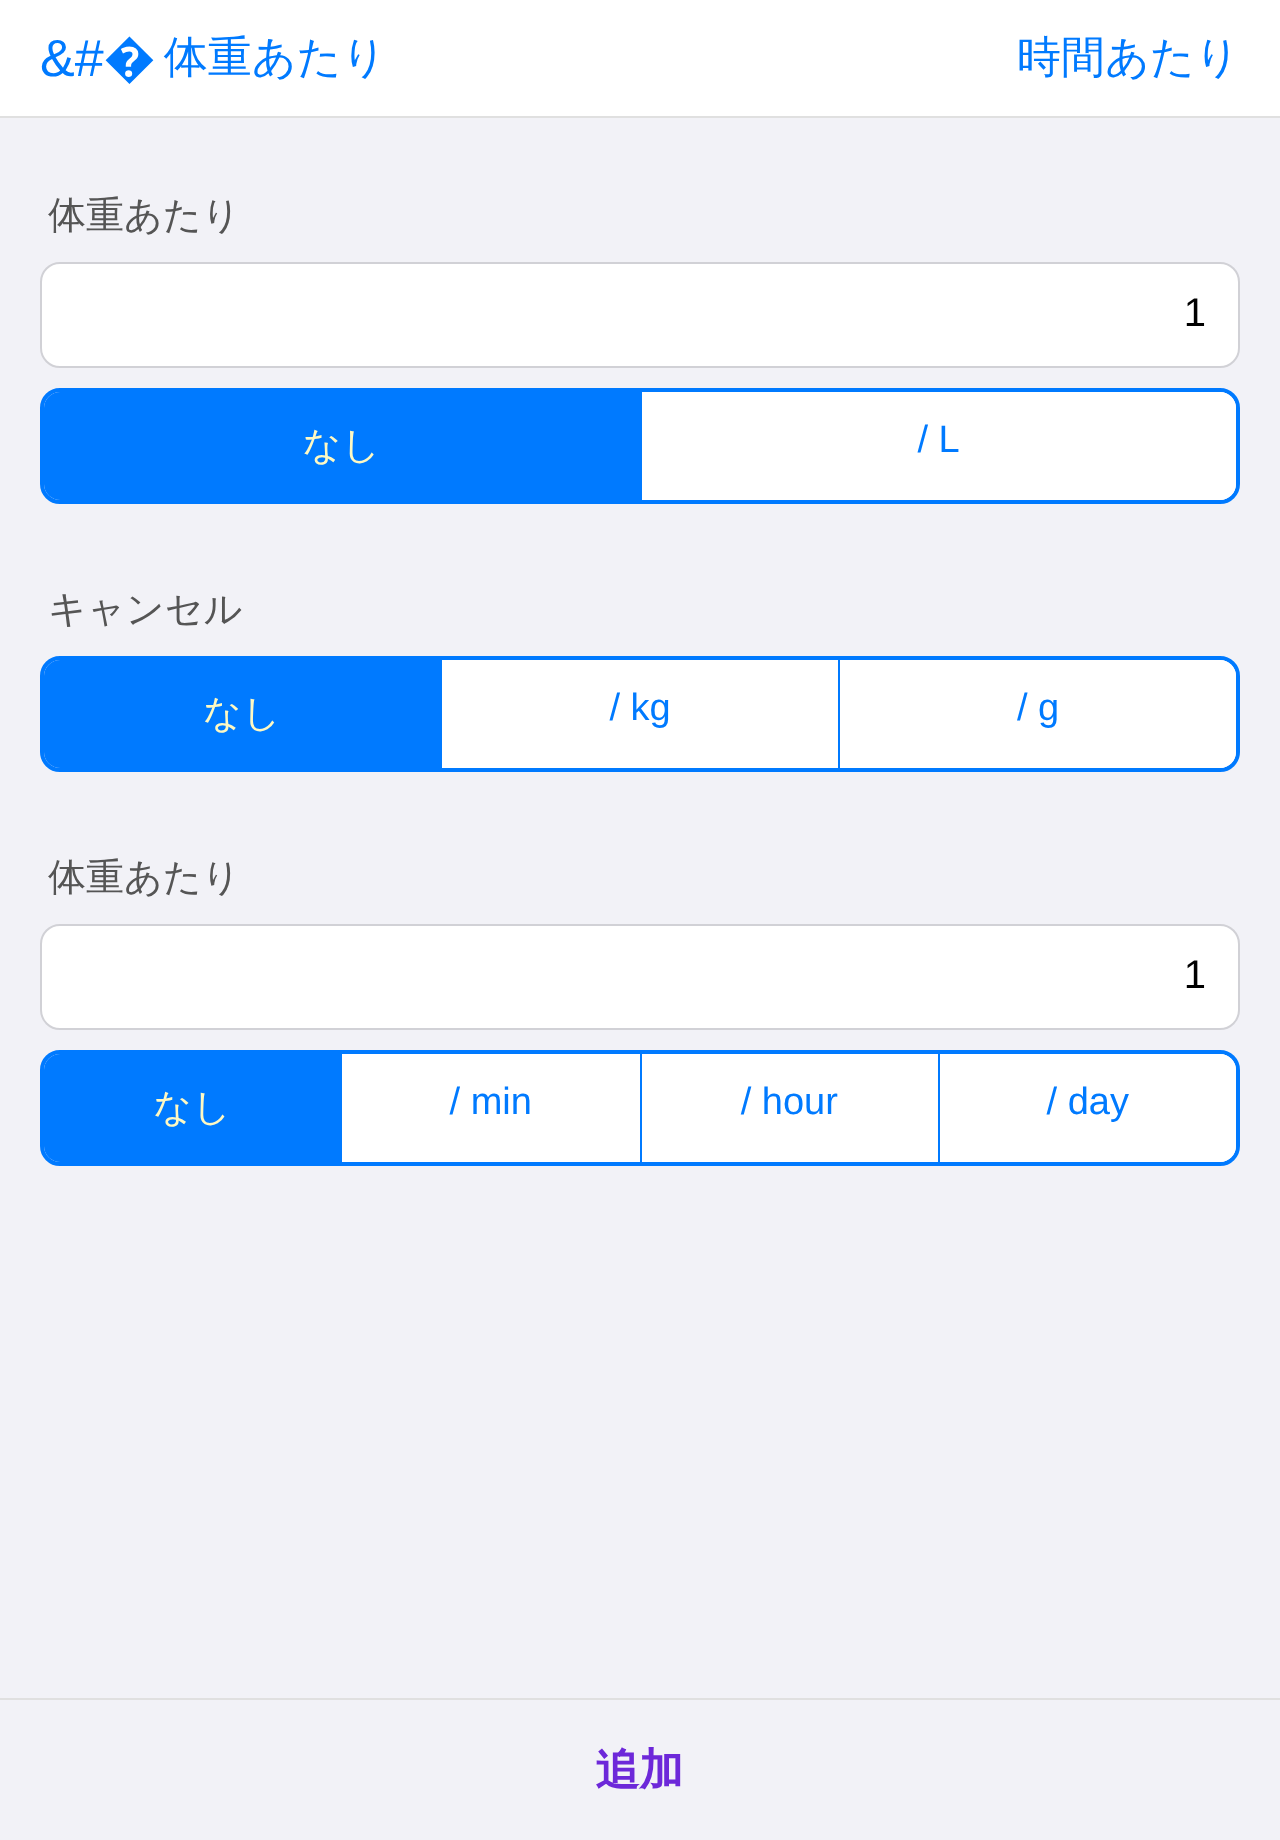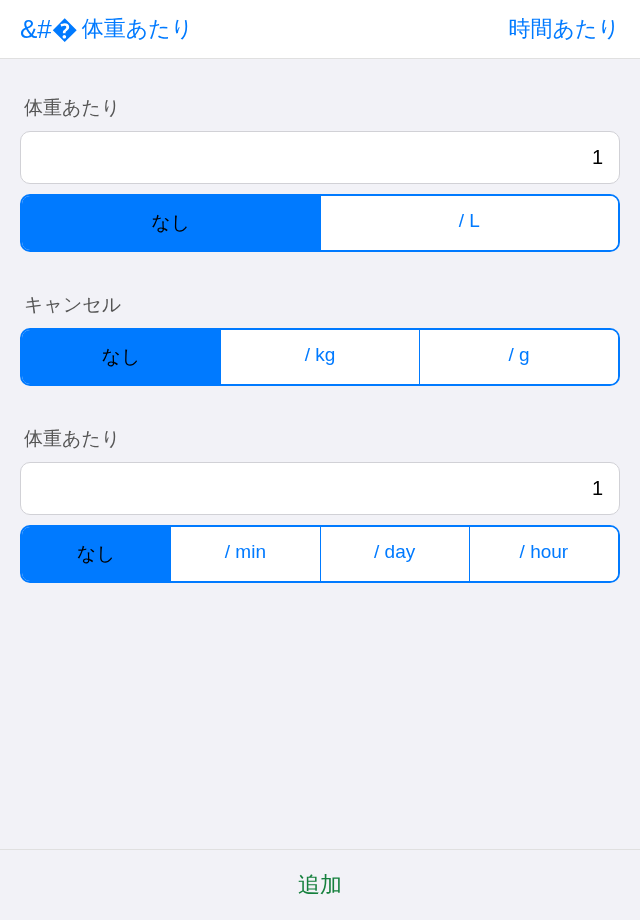--- a/index.html
+++ b/index.html
@@ -92,39 +92,39 @@
       background: #fff;
       border-right: 1px solid #007aff;
     }
 
     .segment-option:last-child {
       border-right: none;
     }
 
     .segment-option.selected {
       background: #007aff;
-      color: #000000;
+      color: #fef9c3;
     }
 
     
     .bottom-bar {
       position: absolute;
       bottom: 0;
       left: 0;
       right: 0;
       background: #f2f2f7;
       padding: 20px;
       text-align: center;
       border-top: 1px solid #e0e0e0;
     }
 
     .add-button {
-      color: #15803d;
+      color: #6d28d9;
       font-size: 22px;
-      font-weight: 400;
+      font-weight: 700;
       cursor: pointer;
       background: none;
       border: none;
     }
 
     
     .spacer { height: 16px; background: #f2f2f7; }
   </style>
 </head>
 <body>
@@ -155,20 +155,20 @@
     <div class="segment-option">/ g</div>
   </div>
 </div>
 
 <div class="section">
   <div class="section-label">体重あたり</div>
   <input class="text-input" type="text" value="1" style="">
   <div class="segment-control">
     <div class="segment-option selected">なし</div>
     <div class="segment-option">/ min</div>
+    <div class="segment-option">/ hour</div>
     <div class="segment-option">/ day</div>
-    <div class="segment-option">/ hour</div>
   </div>
 </div>
 
 <div class="bottom-bar">
   <button class="add-button">追加</button>
 </div>
 
 </body></html>

